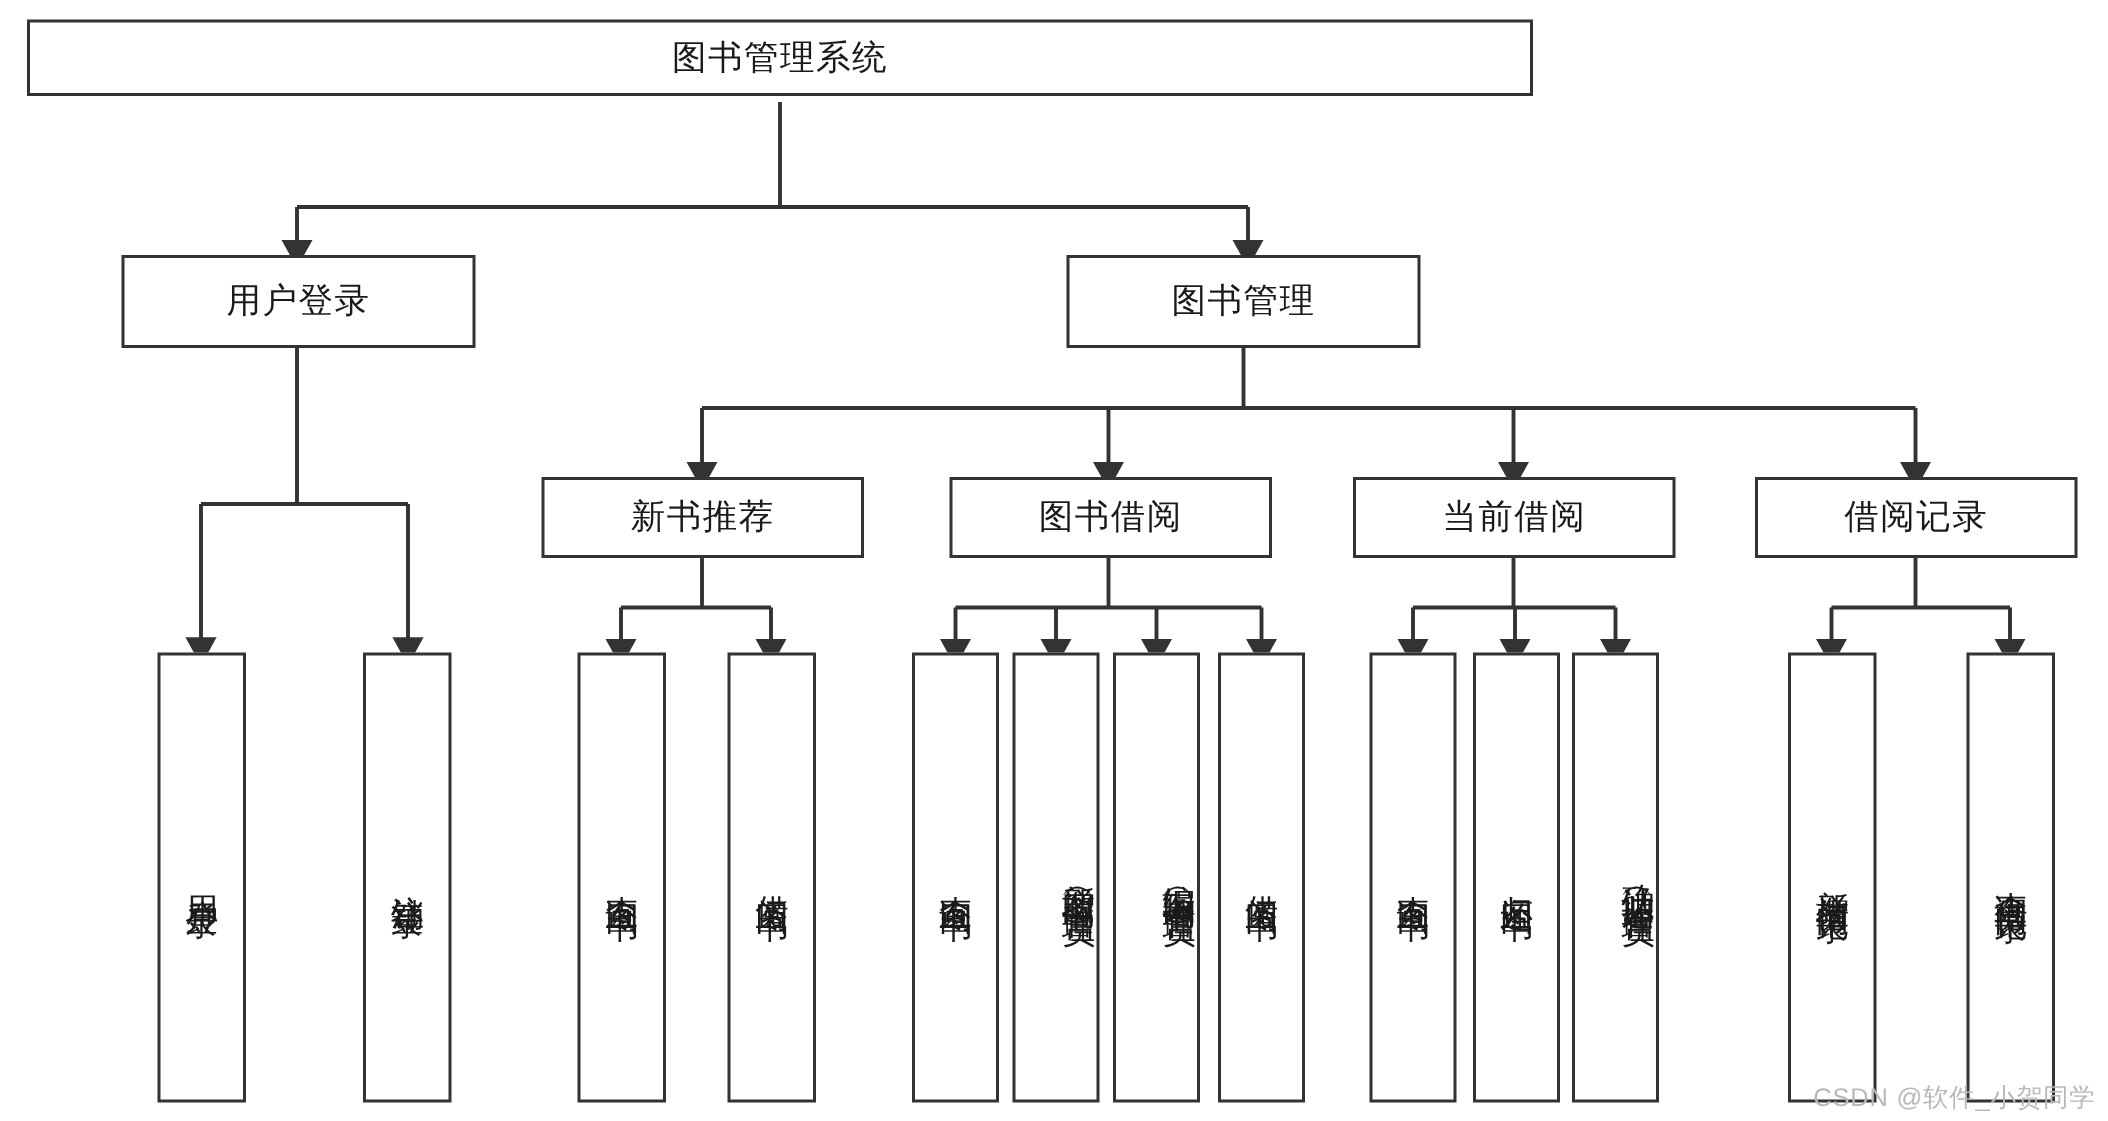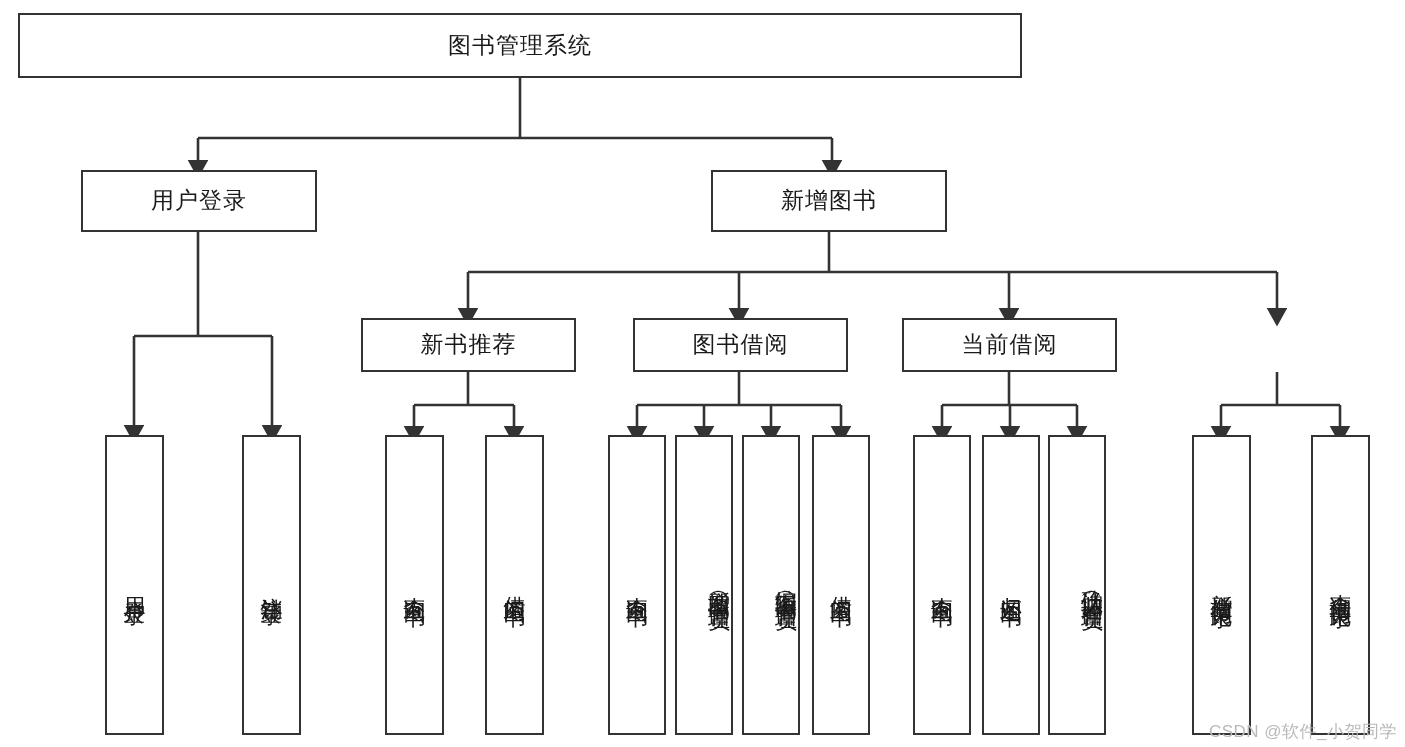--- a/index.html
+++ b/index.html
@@ -120,44 +120,47 @@
       <path d="M1010,405 L1010,429" marker-end="url(#arrowhead)"></path>
       <path d="M1077,405 L1077,429" marker-end="url(#arrowhead)"></path>
 
       <path d="M1277,372 L1277,405"></path>
       <path d="M1221,405 L1340,405"></path>
       <path d="M1221,405 L1221,429" marker-end="url(#arrowhead)"></path>
       <path d="M1340,405 L1340,429" marker-end="url(#arrowhead)"></path>
     </g>
   </svg>
 
-  <div class="node horizontal" style="left:18px; top:13px; width:1004px; height:65px;">
+  <div class="node horizontal" style="left:18px; top:13px; width:1004px; height:51px;">
     <span class="node-label">图书管理系统</span>
   </div>
 
   <div class="node horizontal" style="left:81px; top:170px; width:236px; height:62px;">
     <span class="node-label">用户登录</span>
   </div>
 
   <div class="node horizontal" style="left:711px; top:170px; width:236px; height:62px;">
-    <span class="node-label">新增图书</span>
+    <span class="node-label">图书管理</span>
   </div>
 
   <div class="node horizontal" style="left:361px; top:318px; width:215px; height:54px;justify-content:center;">
     <span class="node-label">新书推荐</span>
   </div>
 
   <div class="node horizontal" style="left:633px; top:318px; width:215px; height:54px;font-family:Liberation Serif, serif;">
     <span class="node-label">图书借阅</span>
   </div>
 
   <div class="node horizontal" style="left:902px; top:318px; width:215px; height:54px;">
     <span class="node-label">当前借阅</span>
   </div>
 
+  <div class="node horizontal" style="left:1170px; top:318px; width:215px; height:54px;">
+    <span class="node-label">借阅记录</span>
+  </div>
 
   <div class="node vertical centered" style="left:105px; top:435px; width:59px; height:300px;">
     <span class="node-label">用户登录</span>
   </div>
 
   <div class="node vertical centered" style="left:242px; top:435px; width:59px; height:300px;">
     <span class="node-label">注销登录</span>
   </div>
 
   <div class="node vertical centered" style="left:385px; top:435px; width:59px; height:300px;">

